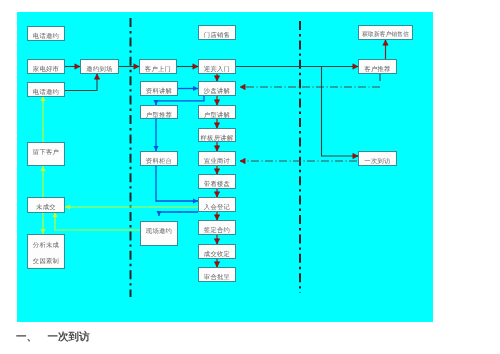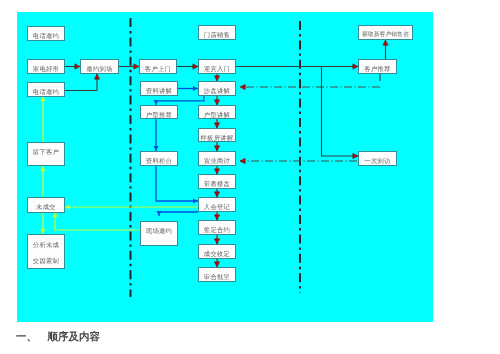--- a/index.html
+++ b/index.html
@@ -146,13 +146,13 @@
   <div class="box wide" style="left:358px;top:25px;width:55px;height:15px;">
       <span class="boxtxt">获取新客户销售信</span>
     </div>
   <div class="box" style="left:358px;top:59px;width:39px;height:15px;">
       <span class="boxtxt">客户推荐</span>
     </div>
   <div class="box" style="left:358px;top:151px;width:39px;height:15px;">
       <span class="boxtxt">一次到访</span>
     </div>
 </div>
-<div id="caption">一、　顺序及内容</div>
+<div id="caption">一、　一次到访</div>
 
 </body></html>

